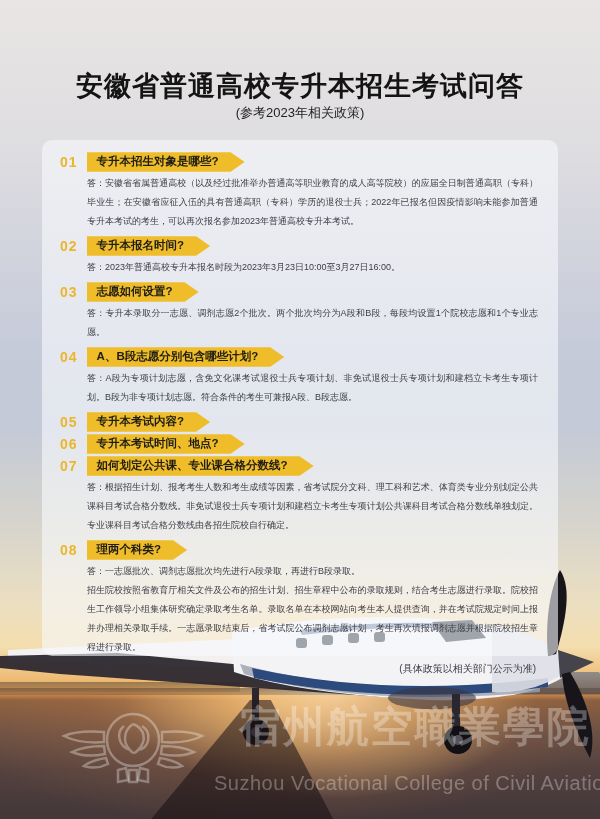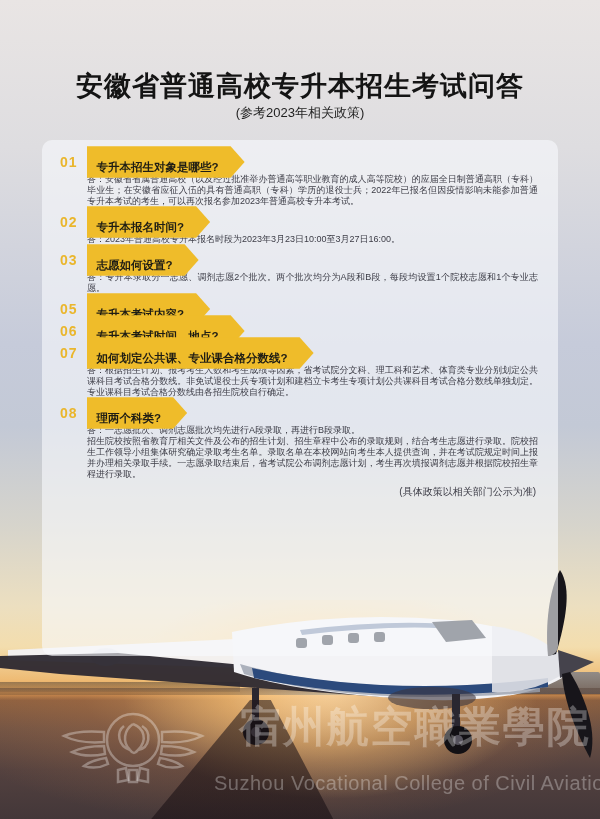--- a/index.html
+++ b/index.html
@@ -46,23 +46,23 @@
   .sub-title{font-size:13px;margin-top:0;color:#1e1e1e;}
 
   
   .panel{position:absolute;left:42px;top:140px;width:516px;height:516px;
     background:rgba(249,250,253,.60);border-radius:10px;
     padding:10px 16px 6px 16px;box-sizing:border-box;}
   .qa{margin-bottom:1px;}
   .qa-head{display:flex;align-items:center;gap:9px;margin:2px 0 2px 2px;height:20px;}
   .qa-num{font-size:14px;font-weight:800;color:#eab62c;line-height:1;flex:0 0 auto;letter-spacing:1px;}
   .qa-banner{display:inline-block;background:#efbc2a;color:#1f1d14;font-weight:bold;font-size:11.5px;
-    line-height:1;padding:16px 26px 4px 10px;
+    line-height:1;padding:4px 26px 4px 10px;
     clip-path:polygon(0 0, calc(100% - 14px) 0, 100% 50%, calc(100% - 14px) 100%, 0 100%);}
-  .qa-answer{margin:2px 4px 5px 29px;font-size:9px;line-height:11px;color:#3c3c46;
+  .qa-answer{margin:2px 4px 5px 29px;font-size:9px;line-height:19px;color:#3c3c46;
     text-align:justify;white-space:pre-line;}
   .panel-note{text-align:right;font-size:10px;color:#3c3c46;margin:2px 6px 0 0;}
 </style>
 </head>
 <body>
 
 <div class="poster">
 
   <div class="bg-sky"></div>
   <div class="bg-sunglow"></div>
@@ -163,20 +163,27 @@
   </section>
 
   <section class="qa">
     <div class="qa-head">
       <span class="qa-num">03</span>
       <span class="qa-banner">志愿如何设置?</span>
     </div>
     <p class="qa-answer">答：专升本录取分一志愿、调剂志愿2个批次。两个批次均分为A段和B段，每段均设置1个院校志愿和1个专业志愿。</p>
   </section>
 
+  <section class="qa">
+    <div class="qa-head">
+      <span class="qa-num">04</span>
+      <span class="qa-banner">A、B段志愿分别包含哪些计划?</span>
+    </div>
+    <p class="qa-answer">答：A段为专项计划志愿，含免文化课考试退役士兵专项计划、非免试退役士兵专项计划和建档立卡考生专项计划。B段为非专项计划志愿。符合条件的考生可兼报A段、B段志愿。</p>
+  </section>
 
   <section class="qa">
     <div class="qa-head">
       <span class="qa-num">05</span>
       <span class="qa-banner">专升本考试内容?</span>
     </div>
   </section>
 
   <section class="qa">
     <div class="qa-head">

